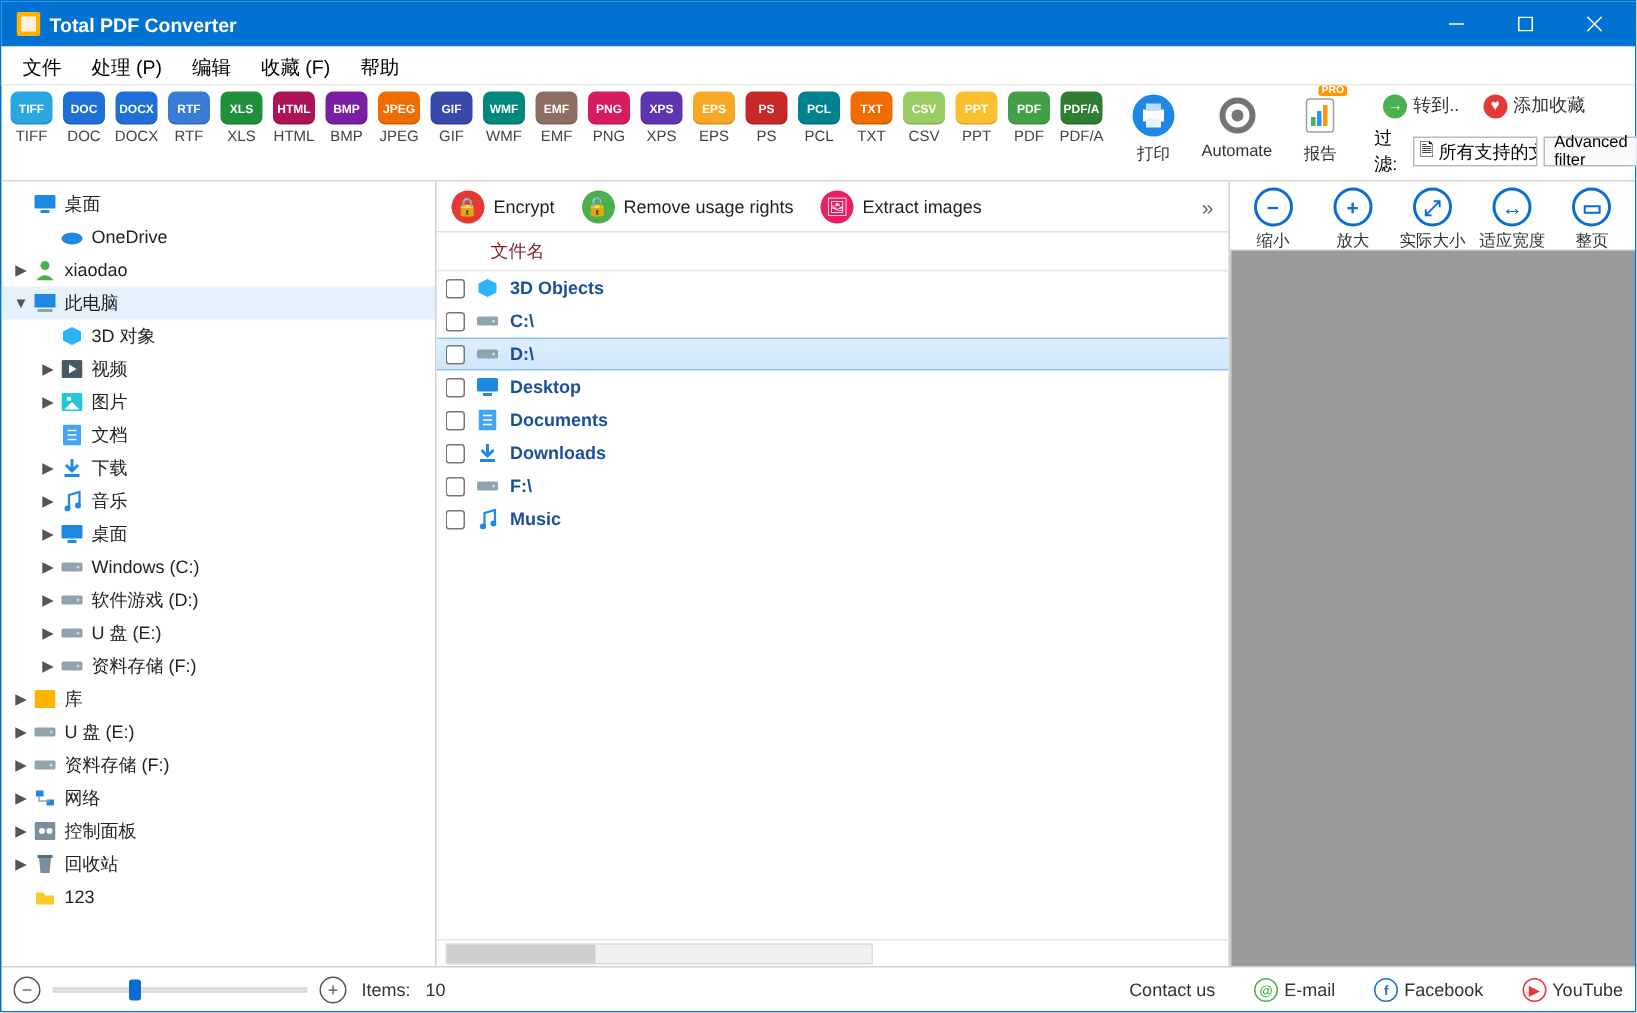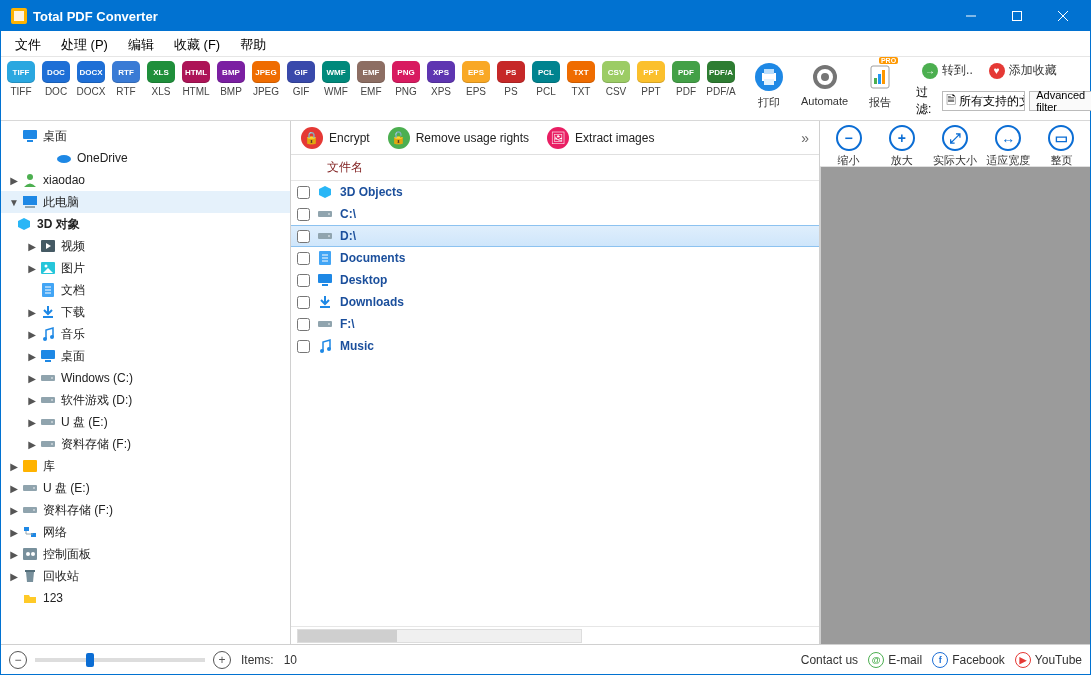--- a/index.html
+++ b/index.html
@@ -64,21 +64,21 @@
 .pvbtn{display:flex;flex-direction:column;align-items:center;width:48px;cursor:pointer}
 .pvbtn .ring{width:26px;height:26px;border:2px solid #0b6dd4;border-radius:50%;display:flex;align-items:center;justify-content:center;color:#0b6dd4;font-weight:bold;font-size:14px}
 .pvbtn .lbl{font-size:11px;color:#333;margin-top:2px;white-space:nowrap}
 .pvarea{flex:1;background:#9b9b9b;margin:0;border-left:1px solid #d0d0d0}
 
 .statusbar{height:30px;border-top:1px solid #d0d0d0;display:flex;align-items:center;padding:0 8px;gap:10px;font-size:12px;color:#333}
 .zoom{display:flex;align-items:center;gap:8px}
 .zbtn{width:18px;height:18px;border:1.5px solid #555;border-radius:50%;display:flex;align-items:center;justify-content:center;font-size:12px;line-height:1;color:#555}
 .slider{width:170px;height:4px;background:#ddd;position:relative}
 .slider .sth{position:absolute;top:-5px;left:30%;width:8px;height:14px;background:#0b6dd4;border-radius:2px}
-.statusbar .right{margin-left:auto;display:flex;align-items:center;gap:10px}
+.statusbar .right{margin-left:auto;display:flex;align-items:center;gap:26px}
 .soc{display:flex;align-items:center;gap:4px}
 .socring{width:16px;height:16px;border:1.5px solid;border-radius:50%;display:flex;align-items:center;justify-content:center;font-size:9px;font-weight:bold}
 
 svg{display:block}
 </style>
 </head>
 <body>
 
 <div class="window">
 
@@ -264,21 +264,21 @@
         <div class="tnode" style="padding-left: 6px;">
           <span class="tw"></span>
           <span class="ic">
             <svg width="16" height="14">
               <rect x="1" y="1" width="14" height="9" rx="1" fill="#1e88e5"></rect>
               <rect x="5" y="11" width="6" height="2" fill="#1e88e5"></rect>
             </svg>
           </span>
           <span>桌面</span>
         </div>
-        <div class="tnode" style="padding-left: 40px;">
+        <div class="tnode" style="padding-left: 24px;">
           <span class="tw"></span>
           <span class="ic">
             <svg width="16" height="12">
               <ellipse cx="8" cy="7" rx="7" ry="4" fill="#1e88e5"></ellipse>
             </svg>
           </span>
           <span>OneDrive</span>
         </div>
         <div class="tnode" style="padding-left: 6px;">
           <span class="tw">▶</span>
@@ -293,21 +293,21 @@
         <div class="tnode sel" style="padding-left: 6px;">
           <span class="tw">▼</span>
           <span class="ic">
             <svg width="16" height="14">
               <rect x="1" y="1" width="14" height="9" fill="#1e88e5"></rect>
               <rect x="3" y="11" width="10" height="2" fill="#90a4ae"></rect>
             </svg>
           </span>
           <span>此电脑</span>
         </div>
-        <div class="tnode" style=" font-weight: bold;">
+        <div class="tnode" style="padding-left: 24px;">
           <span class="tw"></span>
           <span class="ic">
             <svg width="14" height="14">
               <polygon points="7,1 13,4 13,10 7,13 1,10 1,4" fill="#29b6f6"></polygon>
             </svg>
           </span>
           <span>3D 对象</span>
         </div>
         <div class="tnode" style="padding-left: 24px;">
           <span class="tw">▶</span>
@@ -530,38 +530,38 @@
               <svg width="16" height="10">
                 <rect x="1" y="2" width="14" height="6" rx="1" fill="#90a4ae"></rect>
                 <circle cx="12" cy="5" r="1" fill="#cfd8dc"></circle>
               </svg>
             </span>
             <span>D:\</span>
           </div>
           <div class="frow">
             <input type="checkbox" style="">
             <span class="fic">
+              <svg width="16" height="14">
+                <rect x="1" y="1" width="14" height="9" rx="1" fill="#1e88e5"></rect>
+                <rect x="5" y="11" width="6" height="2" fill="#1e88e5"></rect>
+              </svg>
+            </span>
+            <span>Desktop</span>
+          </div>
+          <div class="frow">
+            <input type="checkbox" style="">
+            <span class="fic">
               <svg width="12" height="14">
                 <rect width="12" height="14" rx="1" fill="#42a5f5"></rect>
                 <line x1="3" y1="4" x2="9" y2="4" stroke="#fff"></line>
                 <line x1="3" y1="7" x2="9" y2="7" stroke="#fff"></line>
                 <line x1="3" y1="10" x2="9" y2="10" stroke="#fff"></line>
               </svg>
             </span>
             <span>Documents</span>
-          </div>
-          <div class="frow">
-            <input type="checkbox" style="">
-            <span class="fic">
-              <svg width="16" height="14">
-                <rect x="1" y="1" width="14" height="9" rx="1" fill="#1e88e5"></rect>
-                <rect x="5" y="11" width="6" height="2" fill="#1e88e5"></rect>
-              </svg>
-            </span>
-            <span>Desktop</span>
           </div>
           <div class="frow">
             <input type="checkbox" style="">
             <span class="fic">
               <svg width="14" height="14">
                 <path d="M7 1 v7 M3 5 l4 4 4-4" stroke="#1e88e5" stroke-width="2" fill="none"></path>
                 <rect x="2" y="11" width="10" height="2" fill="#1e88e5"></rect>
               </svg>
             </span>
             <span>Downloads</span>

